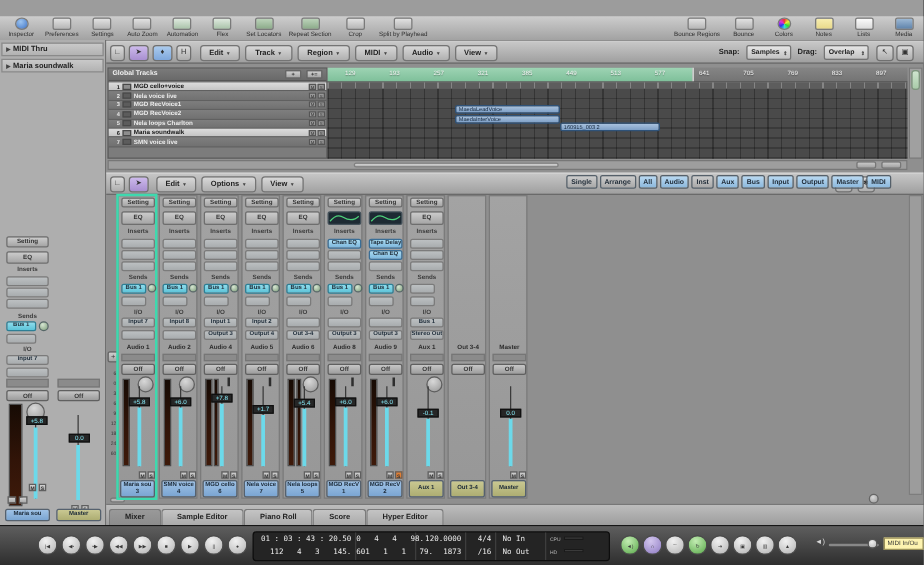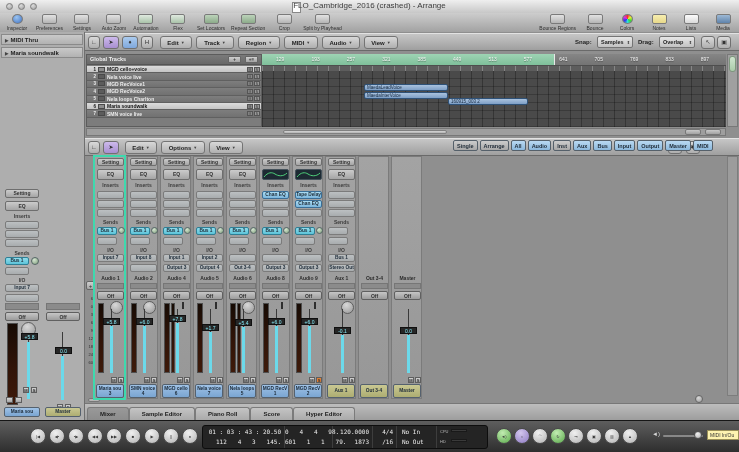--- a/index.html
+++ b/index.html
@@ -170,27 +170,20 @@
   #volthumb{position:absolute;left:694px;top:10px;width:8px;height:8px;border-radius:50%;
     background:radial-gradient(circle at 40% 28%,#efefef,#b5b5b5);border:1px solid #555;box-sizing:border-box;}
   #tooltip{position:absolute;left:707px;top:9px;width:32px;height:10px;background:#fdf3b0;border:1px solid #9a9059;
     font-size:5px;color:#333;line-height:9px;padding-left:2px;overflow:hidden;white-space:nowrap;box-sizing:border-box;}
 </style>
 </head>
 <body>
 
 <div id="stage">
 
-  <div id="titlebar">
-    <div class="tlight" style="left:6px"></div>
-    <div class="tlight" style="left:18px"></div>
-    <div class="tlight" style="left:30px"></div>
-    <div id="doc-ic"></div>
-    <div id="wtitle">FLO_Cambridge_2016 (crashed) - Arrange</div>
-  </div>
 
   <div id="toolbar">
     <div id="tb-left">
         <div class="tbitem">
           <div class="tbicon inspector-icon"></div>
           <div class="tblabel">Inspector</div>
         </div>
         <div class="tbitem">
           <div class="tbicon preferences-icon"></div>
           <div class="tblabel">Preferences</div>

